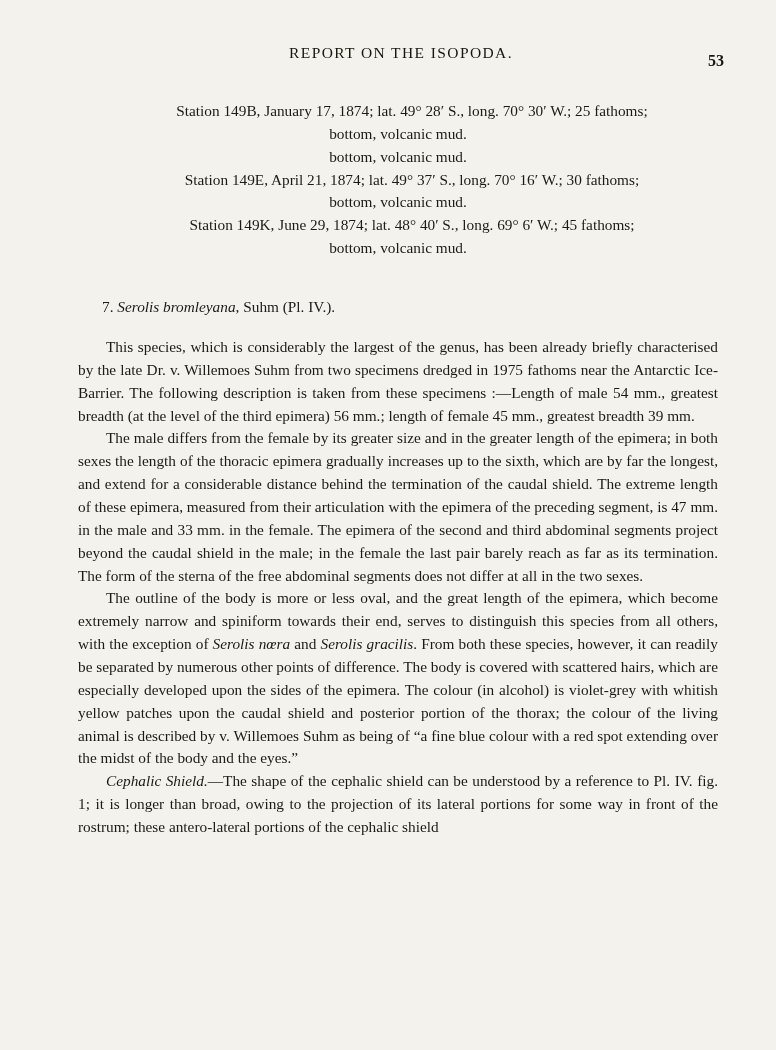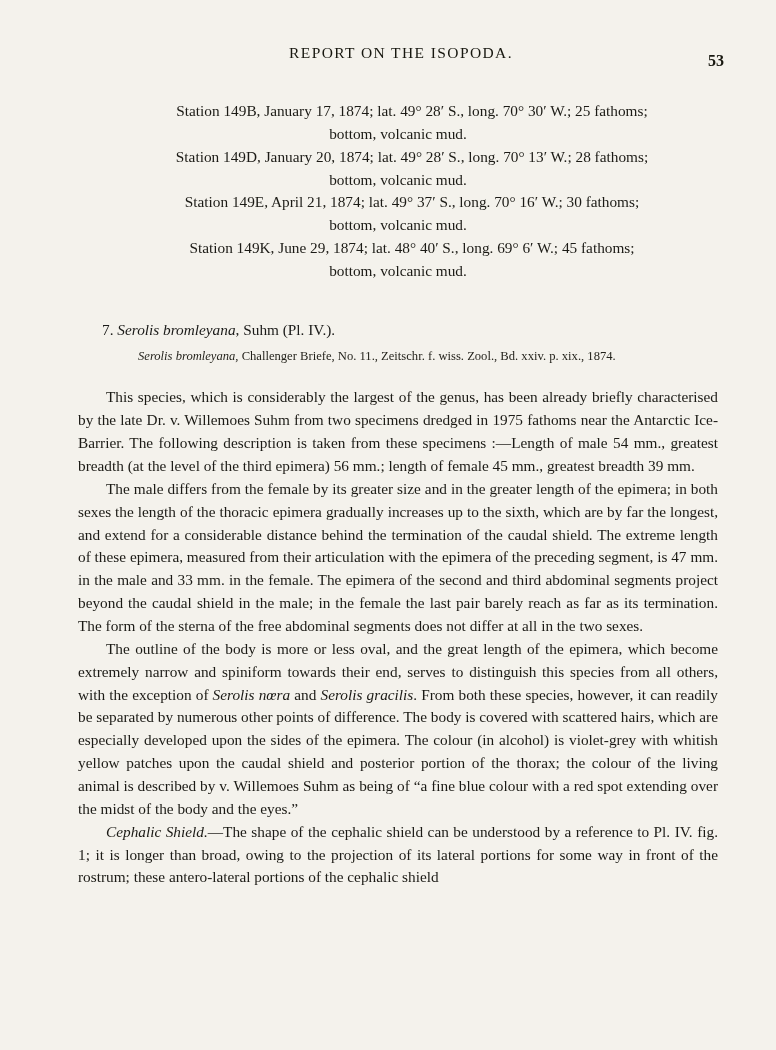--- a/index.html
+++ b/index.html
@@ -104,35 +104,33 @@
   <div class="header">
     <div class="running-head">REPORT ON THE ISOPODA.</div>
     <div class="folio">53</div>
   </div>
 
   <div class="body">
 
     <div class="station-block">
       <p class="indent">Station 149B, January 17, 1874; lat. 49° 28′ S., long. 70° 30′ W.; 25 fathoms;</p>
       <p class="cont">bottom, volcanic mud.</p>
-      <p class="indent">Station 149D, January 20, 1874; lat. 49° 28′ S., long. 70° 13′ W.; 28 fathoms;</p>
       <p class="cont">bottom, volcanic mud.</p>
       <p class="indent">Station 149E, April 21, 1874; lat. 49° 37′ S., long. 70° 16′ W.; 30 fathoms;</p>
       <p class="cont">bottom, volcanic mud.</p>
       <p class="indent">Station 149K, June 29, 1874; lat. 48° 40′ S., long. 69° 6′ W.; 45 fathoms;</p>
       <p class="cont">bottom, volcanic mud.</p>
     </div>
 
     <div class="species-head">
       <span class="num">7.</span>
       <span class="sp">Serolis bromleyana</span><span>, Suhm (Pl. IV.).</span>
     </div>
 
     <div class="refs">
-      <p><span class="sp">Serolis bromleyana</span><span>, Challenger Briefe, No. 11., Zeitschr. f. wiss. Zool., Bd. xxiv. p. xix., 1874.</span></p>
     </div>
 
     <p class="indent para">This species, which is considerably the largest of the genus, has been already briefly characterised by the late Dr. v. Willemoes Suhm from two specimens dredged in 1975 fathoms near the Antarctic Ice-Barrier. The following description is taken from these specimens :—Length of male 54 mm., greatest breadth (at the level of the third epimera) 56 mm.; length of female 45 mm., greatest breadth 39 mm.</p>
     <p class="indent para">The male differs from the female by its greater size and in the greater length of the epimera; in both sexes the length of the thoracic epimera gradually increases up to the sixth, which are by far the longest, and extend for a considerable distance behind the termination of the caudal shield. The extreme length of these epimera, measured from their articulation with the epimera of the preceding segment, is 47 mm. in the male and 33 mm. in the female. The epimera of the second and third abdominal segments project beyond the caudal shield in the male; in the female the last pair barely reach as far as its termination. The form of the sterna of the free abdominal segments does not differ at all in the two sexes.</p>
 
     <p class="indent para"><span>The outline of the body is more or less oval, and the great length of the epimera, which become extremely narrow and spiniform towards their end, serves to distinguish this species from all others, with the exception of </span><span class="sp-it">Serolis nœra</span><span> and </span><span class="sp-it">Serolis gracilis</span><span>. From both these species, however, it can readily be separated by numerous other points of difference. The body is covered with scattered hairs, which are especially developed upon the sides of the epimera. The colour (in alcohol) is violet-grey with whitish yellow patches upon the caudal shield and posterior portion of the thorax; the colour of the living animal is described by v. Willemoes Suhm as being of “a fine blue colour with a red spot extending over the midst of the body and the eyes.”</span></p>
 
     <p class="indent para"><span class="sp-it">Cephalic Shield.</span><span>—The shape of the cephalic shield can be understood by a reference to Pl. IV. fig. 1; it is longer than broad, owing to the projection of its lateral portions for some way in front of the rostrum; these antero-lateral portions of the cephalic shield</span></p>
 
   </div>

